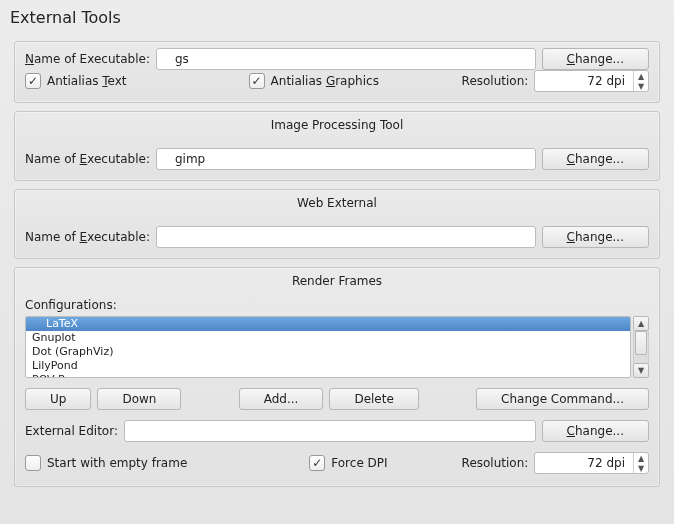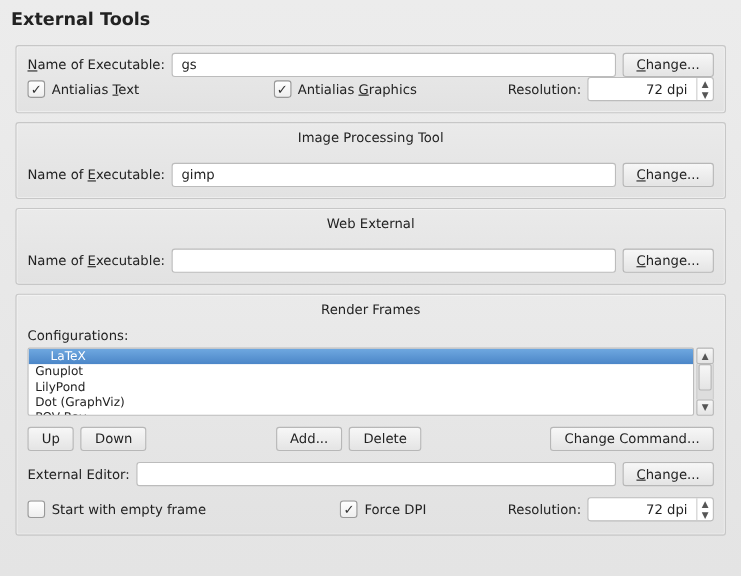--- a/index.html
+++ b/index.html
@@ -1,24 +1,24 @@
 <!DOCTYPE html>
 <html><head>
 <meta charset="utf-8">
 <style>
 * { box-sizing: border-box; margin: 0; padding: 0; font-family: "DejaVu Sans", "Liberation Sans", Arial, sans-serif; font-size: 12px; color: #222; }
 body { background: linear-gradient(#ececec, #e4e4e4); width: 674px; height: 524px; overflow: hidden; }
-.page-title { font-size: 16px; font-weight: bold; padding: 8px 10px 14px; }
+.page-title { font-size: 16px; font-weight: normal; padding: 8px 10px 14px; }
 .panel { margin: 0 14px 8px; border: 1px solid #c7c7c7; border-radius: 3px; background: linear-gradient(#eaeaea,#e2e2e2); padding: 0 10px 10px; box-shadow: inset 0 0 0 1px rgba(255,255,255,.4); }
 .panel-title { text-align: center; padding: 6px 0 10px; font-size: 12px; }
 .row { display: flex; align-items: center; gap: 6px; margin-top: 6px; justify-content: center; }
 .label { white-space: nowrap; }
 .underline { text-decoration: underline; }
-input[type=text] { flex: 1; height: 22px; border: 1px solid #bcbcbc; border-radius: 3px; background: #fff; padding: 0 8px; }
-button { height: 22px; border: 1px solid #b7b7b7; border-radius: 3px; background: linear-gradient(#f7f7f7,#e4e4e4); padding: 0 12px; cursor: pointer; white-space: nowrap; }
+input[type=text] { flex: 1; height: 22px; border: 1px solid #bcbcbc; border-radius: 3px; background: #fff; padding: 0 18px; }
+button { height: 22px; border: 1px solid #b7b7b7; border-radius: 3px; background: linear-gradient(#f7f7f7,#e4e4e4); padding: 0 24px; cursor: pointer; white-space: nowrap; }
 .checkbox { width: 16px; height: 16px; border: 1px solid #999; border-radius: 3px; background: linear-gradient(#fff,#eee); display: inline-flex; align-items: center; justify-content: center; cursor: pointer; }
 .checkbox.checked::after { content: "✓"; font-size: 12px; font-weight: bold; color: #333; line-height: 1; }
 .spin { display: inline-flex; align-items: center; border: 1px solid #bcbcbc; border-radius: 3px; background: #fff; height: 22px; padding-left: 44px; }
 .spin span.val { padding: 0 8px; min-width: 46px; }
 .spin .arrows { display: flex; flex-direction: column; border-left: 1px solid #ccc; }
 .spin .arrows div { width: 14px; height: 10px; display: flex; align-items: center; justify-content: center; font-size: 8px; cursor: pointer; color: #555; }
 .listbox-wrap { display: flex; gap: 2px; }
 .listbox { flex: 1; height: 62px; border: 1px solid #bcbcbc; border-radius: 2px; background: #fff; overflow: hidden; }
 .listbox-item { padding: 0 6px; height: 14px; line-height: 14px; font-size: 11px; cursor: pointer; }
 .listbox-item.selected { background: linear-gradient(#6fa8e0,#4b86c8); color: #fff; padding-left: 20px; }
@@ -77,22 +77,22 @@
 
 <div class="panel" style="padding-bottom:12px">
   <div class="panel-title">Render Frames</div>
 
   <div class="label" style="margin-bottom:4px">Configurations:</div>
 
   <div class="listbox-wrap">
     <div class="listbox">
       <div class="listbox-item selected">LaTeX</div>
       <div class="listbox-item">Gnuplot</div>
+      <div class="listbox-item">Dot (GraphViz)</div>
       <div class="listbox-item">LilyPond</div>
-      <div class="listbox-item">Dot (GraphViz)</div>
       <div class="listbox-item">POV-Ray</div>
     </div>
     <div class="scrollbar">
       <div class="sb-btn">▲</div>
       <div class="sb-track">
           <div class="sb-thumb"></div>
         </div>
       <div class="sb-btn">▼</div>
     </div>
   </div>

